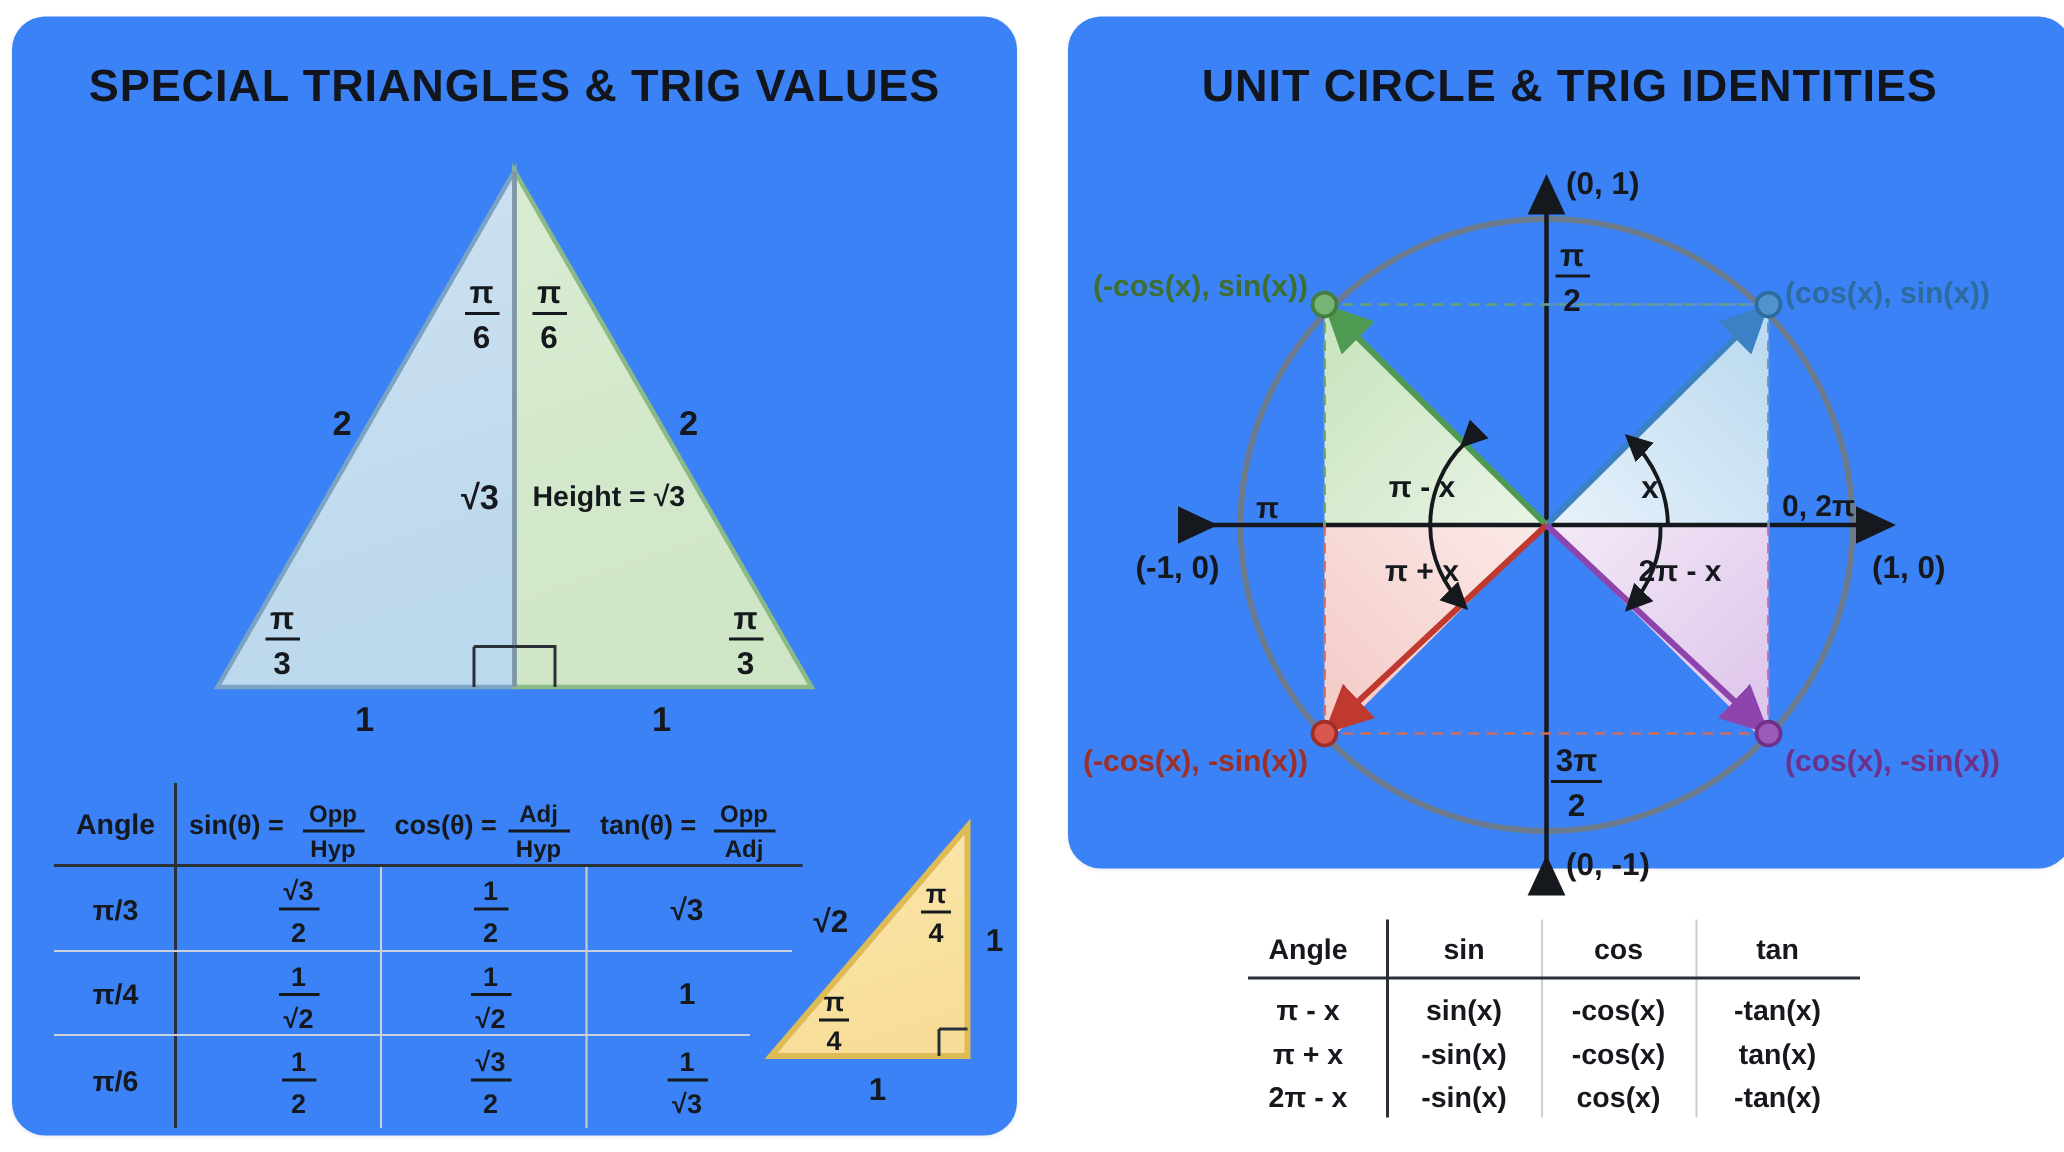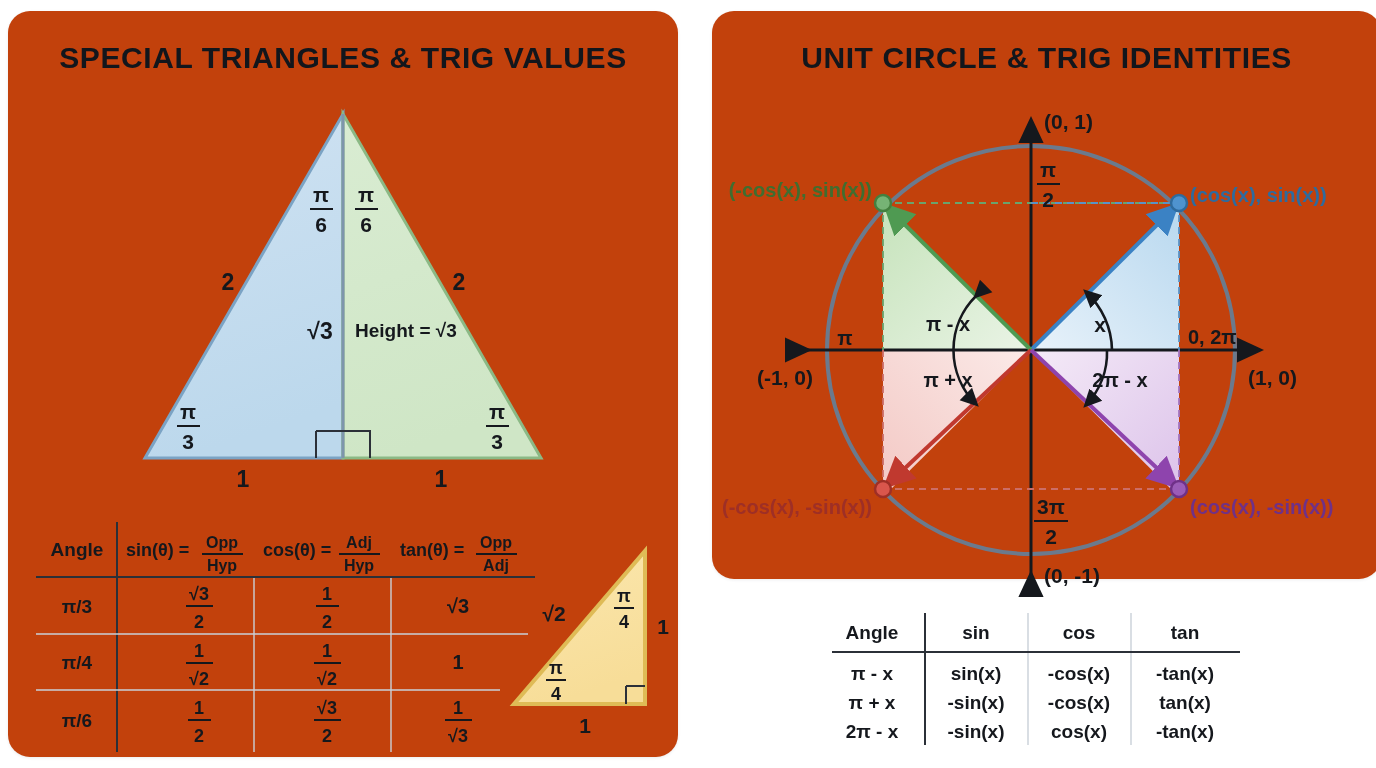--- a/index.html
+++ b/index.html
@@ -5,21 +5,21 @@
   html,body{margin:0;padding:0;}
   body{
     width:1376px;height:768px;
     background:#ffffff;
     font-family:"Liberation Sans", sans-serif;
     overflow:hidden;
   }
   .board{position:relative;width:1376px;height:768px;}
   .card{
     position:absolute;
-    background:#c2410c;
+    background:#3b82f6;
     border-radius:22px;
     box-shadow:0 1px 3px rgba(60,70,85,0.10);
   }
   #card-left{left:8px;top:11px;width:670px;height:746px;}
   #card-right{left:712px;top:11px;width:669px;height:568px;}
   .card-title{
     position:absolute;left:0;right:0;top:30px;
     text-align:center;
     font-size:30px;
     font-weight:bold;

